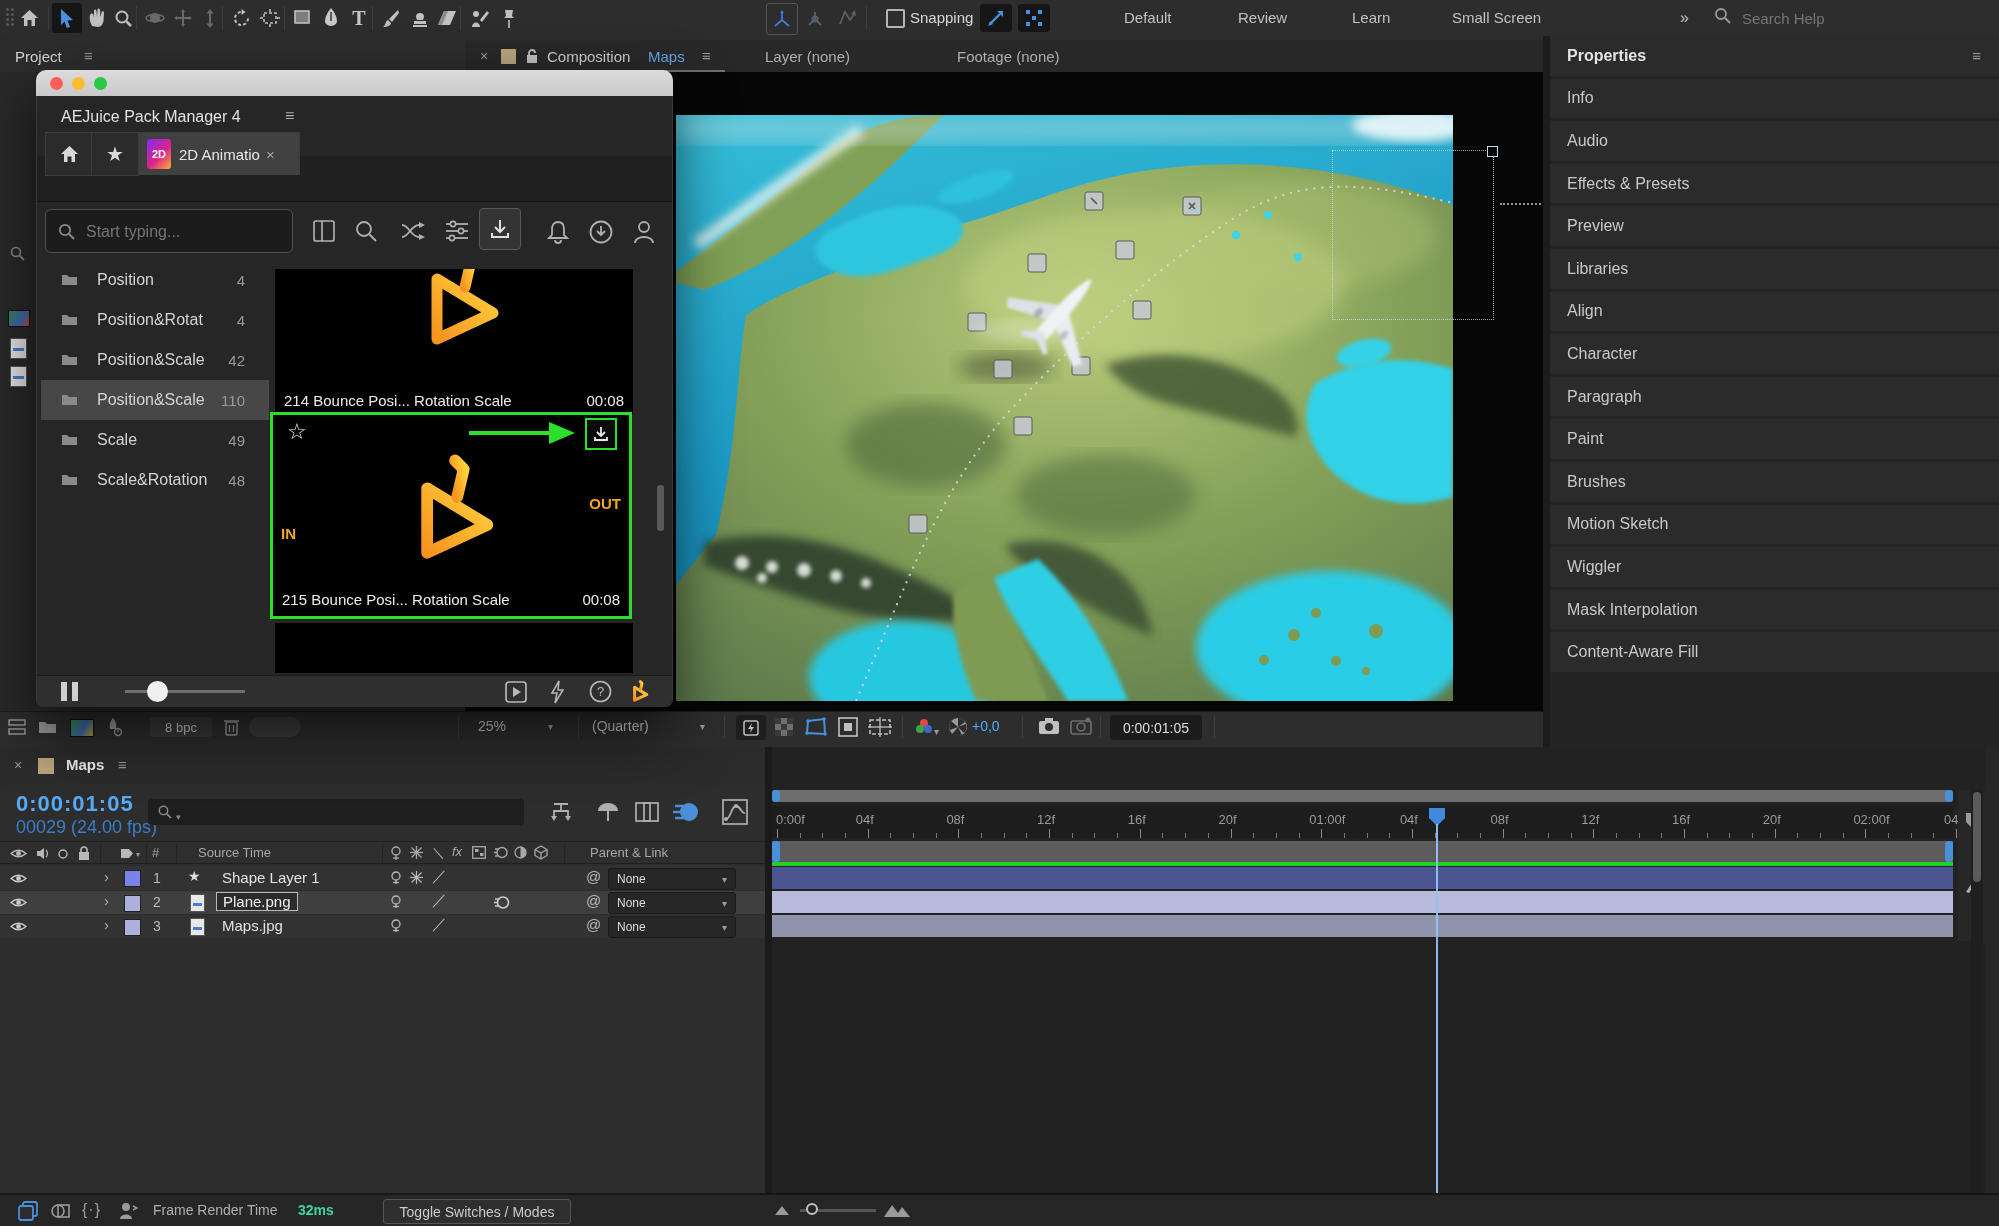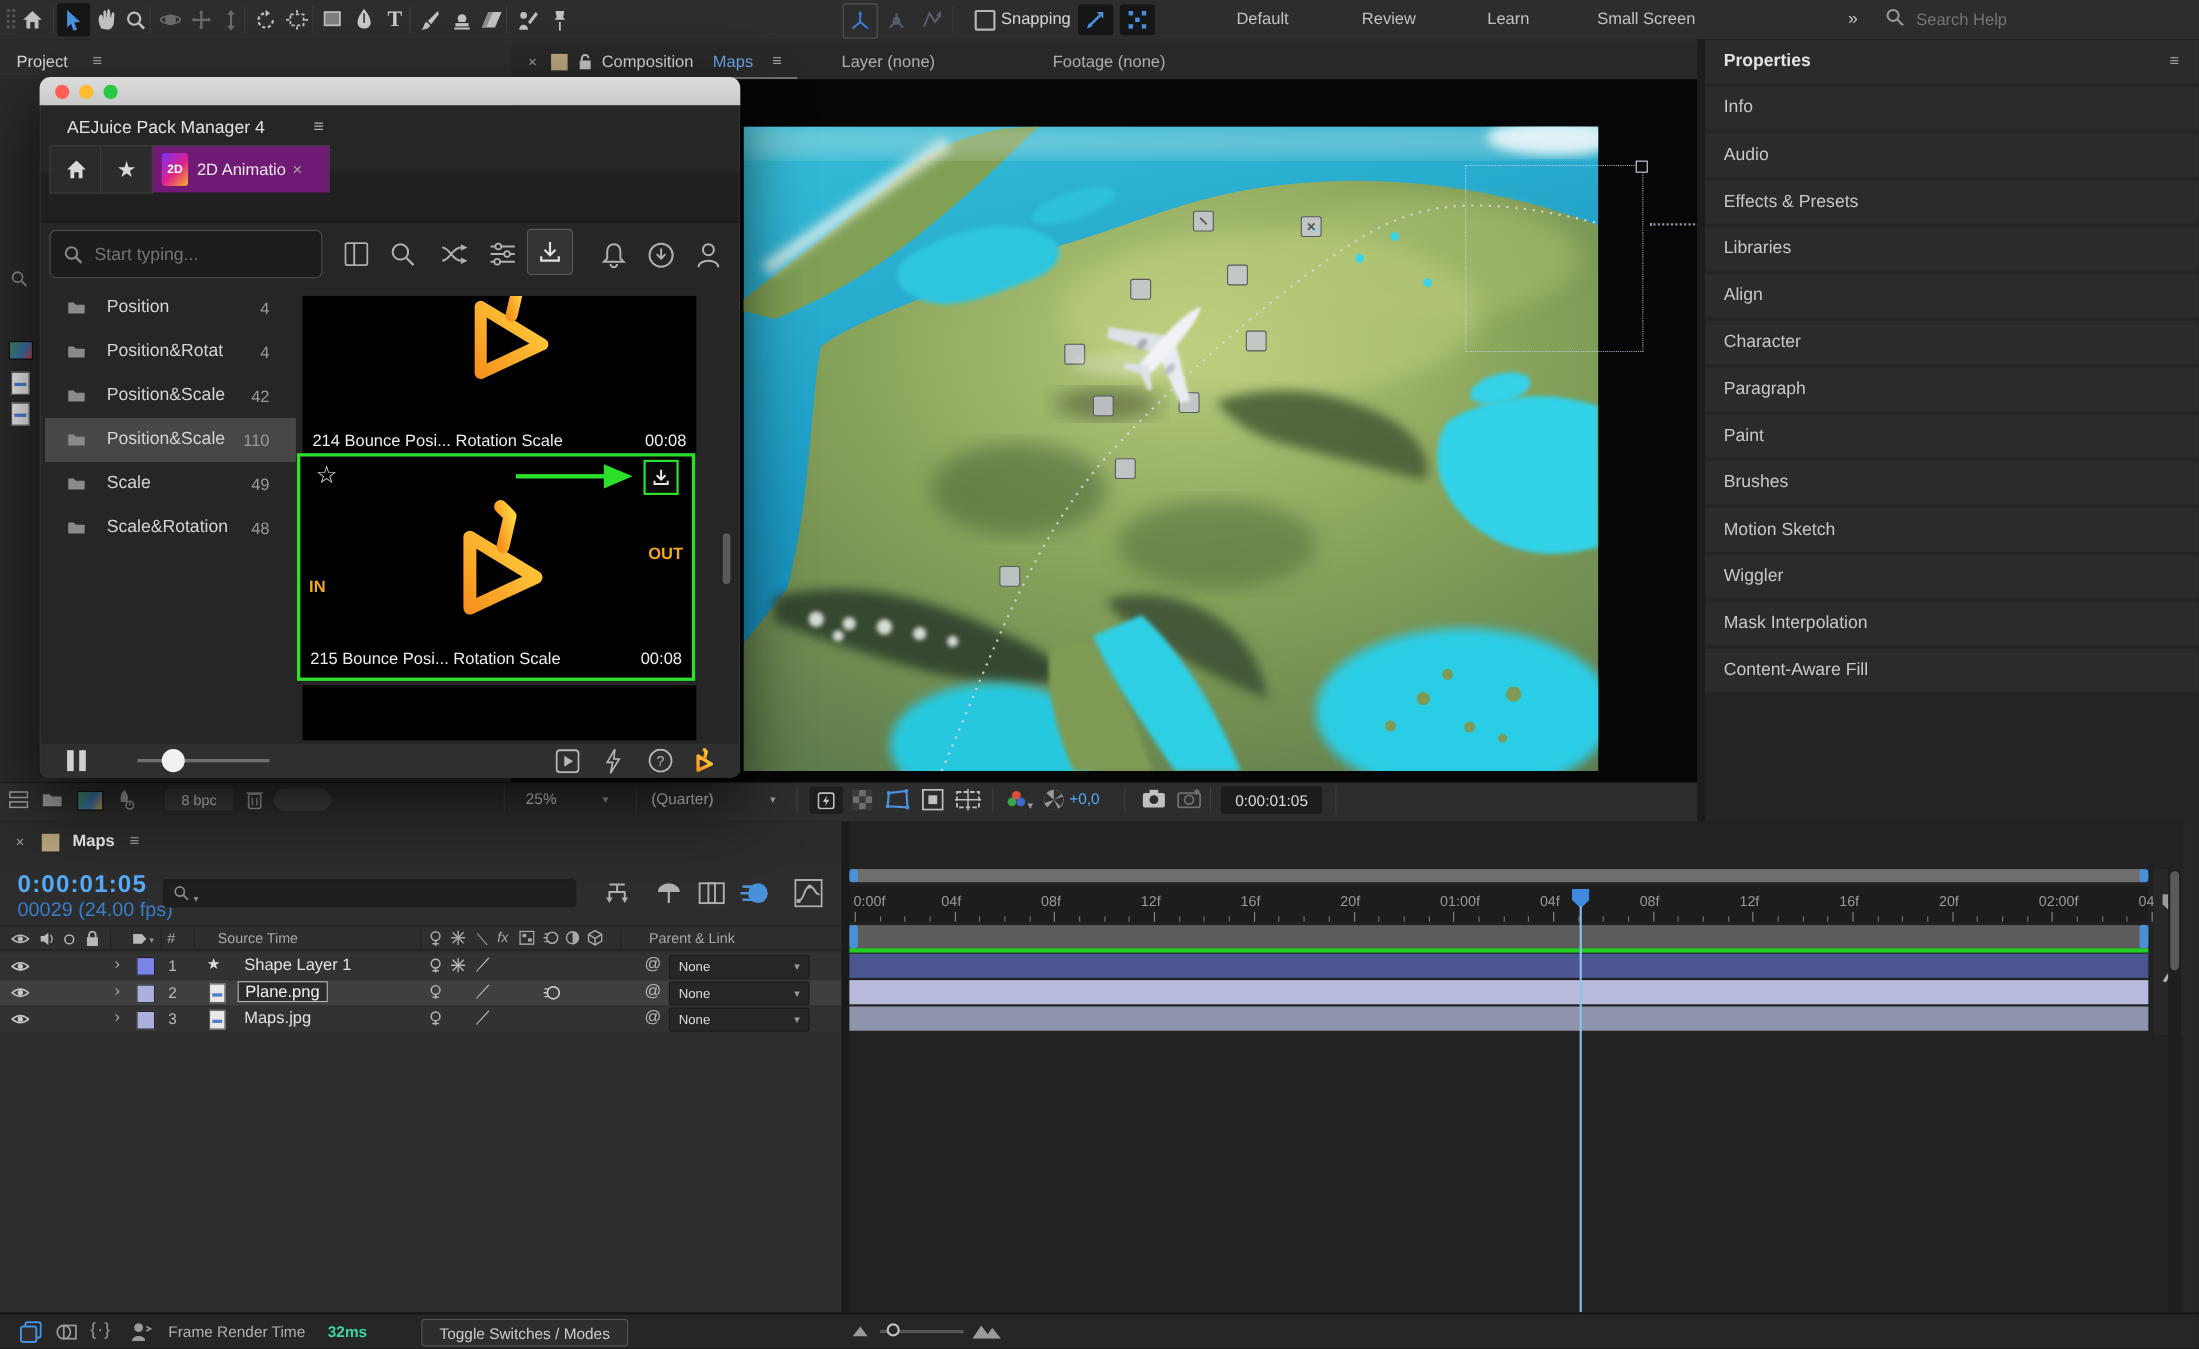--- a/index.html
+++ b/index.html
@@ -496,20 +496,23 @@
         </div>
 
       <div class="side-row">
           <span>Audio</span>
         </div>
 
       <div class="side-row">
           <span>Effects &amp; Presets</span>
         </div>
 
+      <div class="side-row">
+          <span>Preview</span>
+        </div>
 
       <div class="side-row">
           <span>Libraries</span>
         </div>
 
       <div class="side-row">
           <span>Align</span>
         </div>
 
       <div class="side-row">
@@ -884,21 +887,21 @@
 
       <div style="position:absolute;left:0;top:60px;width:635px;height:45px;background:#202020;border-bottom:1px solid #141414;"></div>
       <div class="aej-iconbtn" style="left:8px;">
         <svg width="19" height="17" viewBox="0 0 19 17">
             <path d="M9.5,0 L18,8 L15,8 L15,16 L11.5,16 L11.5,10.5 L7.5,10.5 L7.5,16 L4,16 L4,8 L1,8 Z" fill="#d8d8d8"></path>
           </svg>
       </div>
       <div class="aej-iconbtn" style="left:54px;">
         <span style="font-size:20px;color:#d8d8d8;">★</span>
       </div>
-      <div style="position:absolute;left:101px;top:36px;width:160px;height:42px;background:#701a75;border:1px solid #3d3d3d;border-bottom:none;display:flex;align-items:center;">
+      <div style="position:absolute;left:101px;top:36px;width:160px;height:42px;background:#404040;border:1px solid #3d3d3d;border-bottom:none;display:flex;align-items:center;">
         <div style="width:24px;height:30px;margin-left:8px;border-radius:3px;background:linear-gradient(135deg,#7b2ff7 0%,#e0218a 55%,#f7b32f 100%);display:flex;align-items:center;justify-content:center;font-size:11px;font-weight:bold;color:#fff;">2D</div>
         <span style="margin-left:8px;font-size:15px;color:#e8e8e8;max-width:88px;overflow:hidden;white-space:nowrap;">2D Animatio</span>
         <span style="margin-left:6px;font-size:15px;color:#a8a8a8;">×</span>
       </div>
 
       <div id="aej-search">
         <svg style="position:absolute;left:12px;top:13px" width="17" height="17" viewBox="0 0 17 17">
             <circle cx="7" cy="7" r="5.2" fill="none" stroke="#8a8a8a" stroke-width="1.8"></circle>
             <line x1="11" y1="11" x2="16" y2="16" stroke="#8a8a8a" stroke-width="2"></line>
           </svg>

